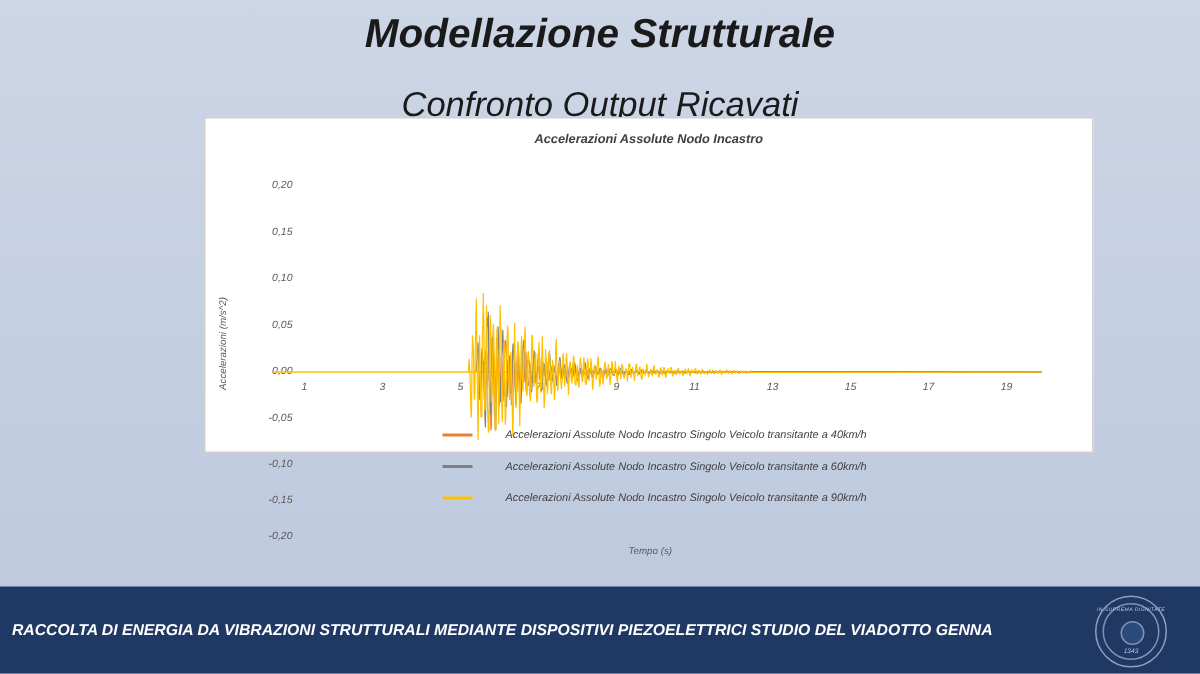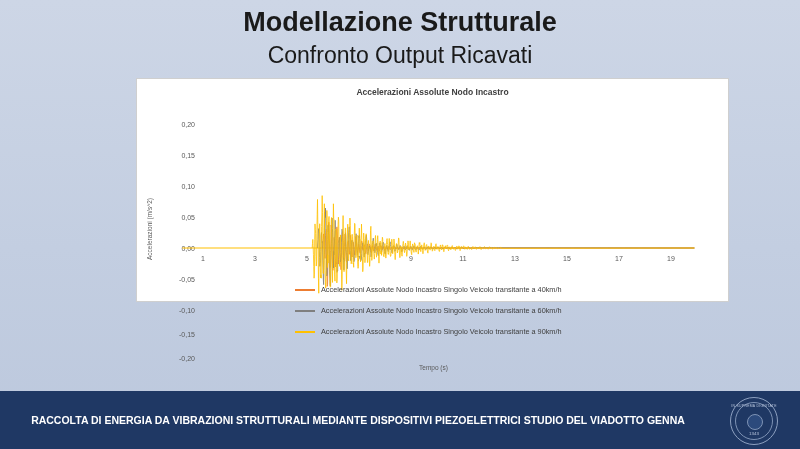--- a/index.html
+++ b/index.html
@@ -11,41 +11,42 @@
     height: 449px;
     overflow: hidden;
     background: #c5cfe2;
     font-family: "Liberation Sans", sans-serif;
   }
   .slide {
     position: relative;
     width: 800px;
     height: 449px;
     background: linear-gradient(180deg, #cdd6e6 0%, #c3cee1 55%, #bcc8dd 100%);
+    font-style: italic;
   }
   .title-block {
     position: absolute;
     top: 6px;
     left: 0;
     width: 800px;
     text-align: center;
   }
   .title-main {
     font-size: 27px;
     font-weight: bold;
     color: #1a1a1a;
     letter-spacing: 0px;
     line-height: 32px;
   }
   .title-sub {
     font-size: 23px;
     font-weight: normal;
     color: #1a1a1a;
     line-height: 30px;
-    margin-top: 2px;
+    margin-top: 16px;
   }
   .chart-panel {
     position: absolute;
     left: 136px;
     top: 78px;
     width: 593px;
     height: 224px;
     background: #ffffff;
     border: 1px solid #cfcfcf;
     box-sizing: border-box;
@@ -112,20 +113,21 @@
   .legend {
     position: absolute;
     left: 158px;
     top: 200px;
     width: 380px;
   }
   .legend-row {
     display: flex;
     align-items: center;
     height: 21px;
+    gap: 16px;
   }
   .legend-swatch {
     width: 20px;
     height: 2px;
     margin-right: 6px;
     flex: 0 0 auto;
   }
   .legend-text {
     font-size: 7.3px;
     color: #404040;
@@ -148,21 +150,20 @@
     letter-spacing: 0.2px;
   }
   .footer-line2 {
     position: absolute;
     left: 8px;
     top: 22px;
     font-size: 10.5px;
     font-weight: bold;
     line-height: 14px;
     width: 700px;
-    text-align: center;
   }
   .seal {
     position: absolute;
     right: 22px;
     top: 6px;
     width: 46px;
     height: 46px;
     border-radius: 50%;
     border: 1px solid #8da0c0;
     color: #b9c6dd;

